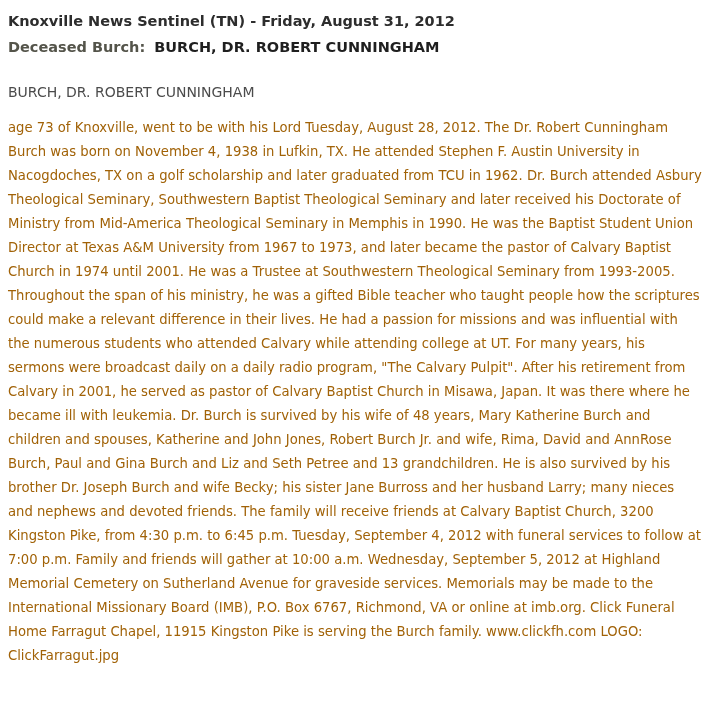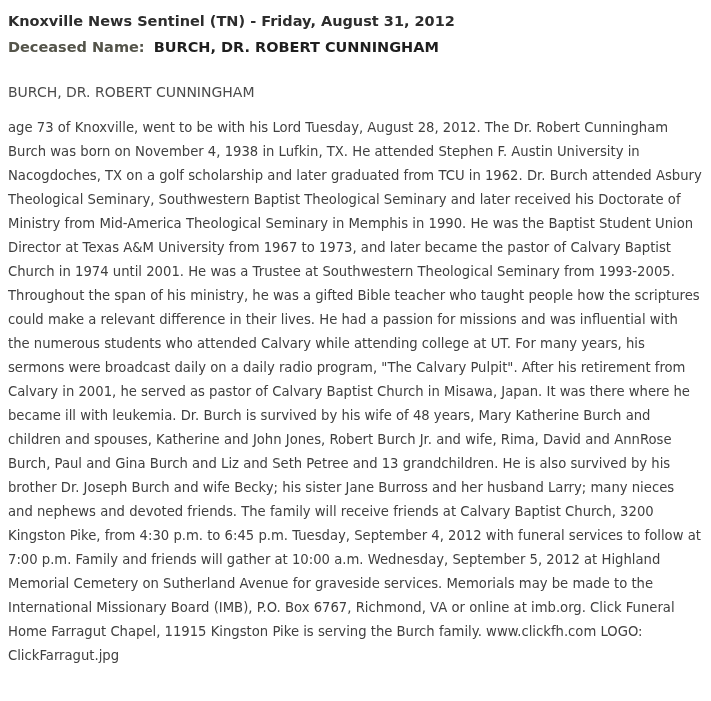--- a/index.html
+++ b/index.html
@@ -45,33 +45,33 @@
     font-size: 14px;
     font-weight: normal;
     color: #4b4b4b;
     line-height: 20px;
     white-space: nowrap;
   }
   .obituary-body {
     margin-top: 14px;
     width: 694px;
     font-size: 13.2px;
-    color: #404040;
+    color: #a16207;
     line-height: 24px;
     text-align: left;
   }
 </style>
 </head>
 <body>
 
 <div class="page">
   <div class="header-block">
     <div class="source-line">Knoxville News Sentinel (TN) - Friday, August 31, 2012</div>
     <div class="deceased-line">
-      <span class="deceased-label">Deceased Name:</span>
+      <span class="deceased-label">Deceased Burch:</span>
       <span class="deceased-value">BURCH, DR. ROBERT CUNNINGHAM</span>
     </div>
   </div>
 
   <div class="obituary-name">BURCH, DR. ROBERT CUNNINGHAM</div>
 
   <div class="obituary-body">age 73 of Knoxville, went to be with his Lord Tuesday, August 28, 2012. The Dr. Robert Cunningham Burch was born on November 4, 1938 in Lufkin, TX. He attended Stephen F. Austin University in Nacogdoches, TX on a golf scholarship and later graduated from TCU in 1962. Dr. Burch attended Asbury Theological Seminary, Southwestern Baptist Theological Seminary and later received his Doctorate of Ministry from Mid-America Theological Seminary in Memphis in 1990. He was the Baptist Student Union Director at Texas A&amp;M University from 1967 to 1973, and later became the pastor of Calvary Baptist Church in 1974 until 2001. He was a Trustee at Southwestern Theological Seminary from 1993-2005. Throughout the span of his ministry, he was a gifted Bible teacher who taught people how the scriptures could make a relevant difference in their lives. He had a passion for missions and was influential with the numerous students who attended Calvary while attending college at UT. For many years, his sermons were broadcast daily on a daily radio program, "The Calvary Pulpit". After his retirement from Calvary in 2001, he served as pastor of Calvary Baptist Church in Misawa, Japan. It was there where he became ill with leukemia. Dr. Burch is survived by his wife of 48 years, Mary Katherine Burch and children and spouses, Katherine and John Jones, Robert Burch Jr. and wife, Rima, David and AnnRose Burch, Paul and Gina Burch and Liz and Seth Petree and 13 grandchildren. He is also survived by his brother Dr. Joseph Burch and wife Becky; his sister Jane Burross and her husband Larry; many nieces and nephews and devoted friends. The family will receive friends at Calvary Baptist Church, 3200 Kingston Pike, from 4:30 p.m. to 6:45 p.m. Tuesday, September 4, 2012 with funeral services to follow at 7:00 p.m. Family and friends will gather at 10:00 a.m. Wednesday, September 5, 2012 at Highland Memorial Cemetery on Sutherland Avenue for graveside services. Memorials may be made to the International Missionary Board (IMB), P.O. Box 6767, Richmond, VA or online at imb.org. Click Funeral Home Farragut Chapel, 11915 Kingston Pike is serving the Burch family. www.clickfh.com LOGO: ClickFarragut.jpg</div>
 </div>
 
 </body></html>

